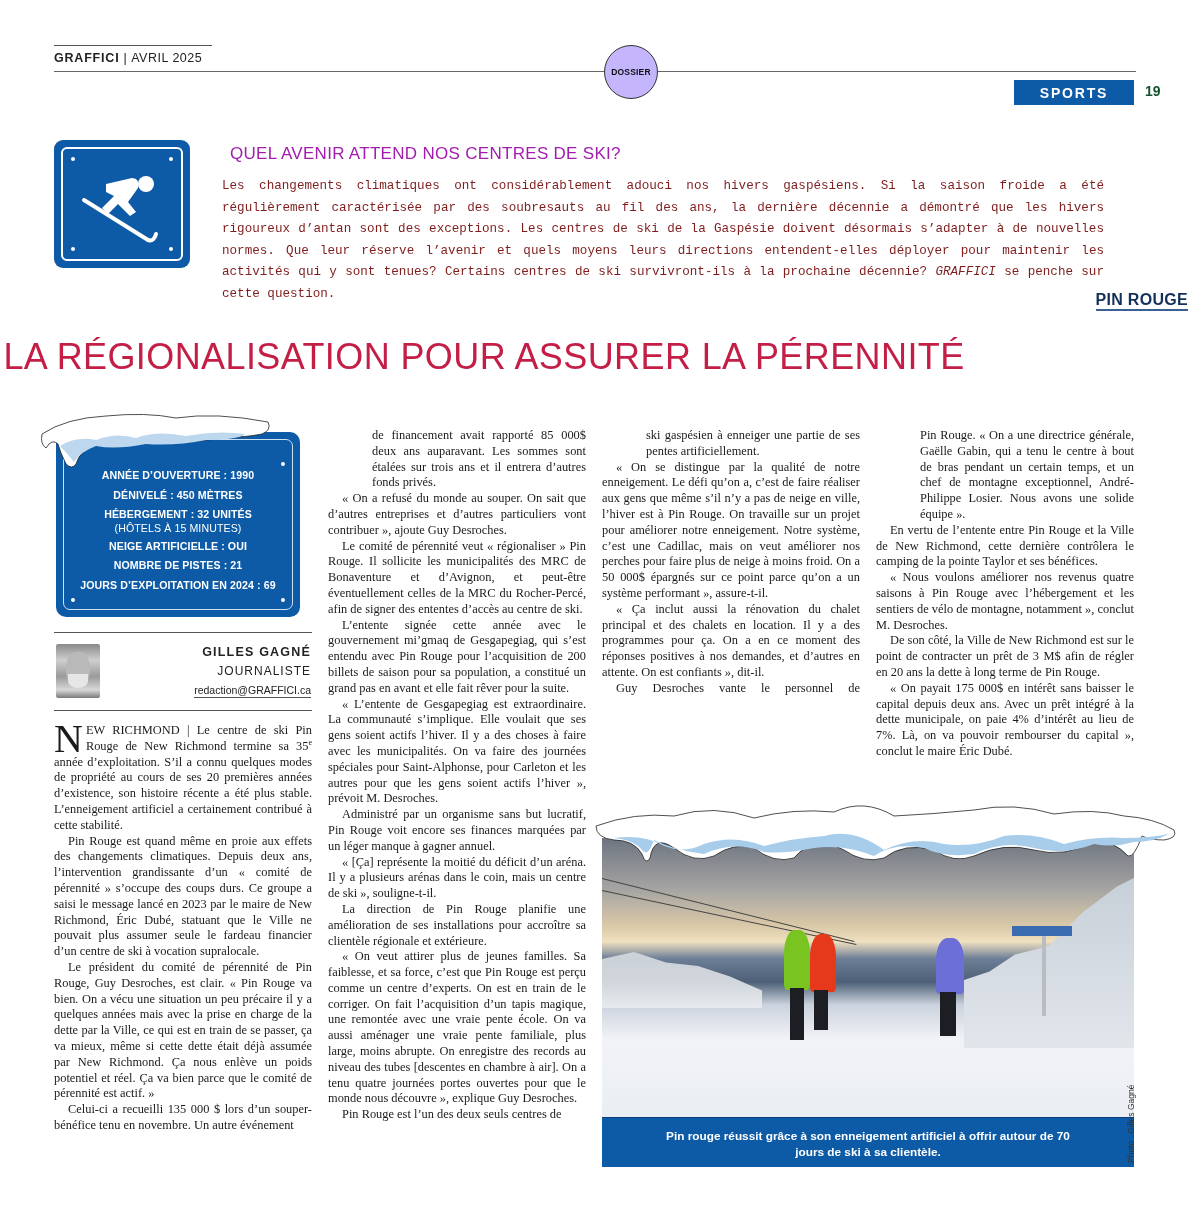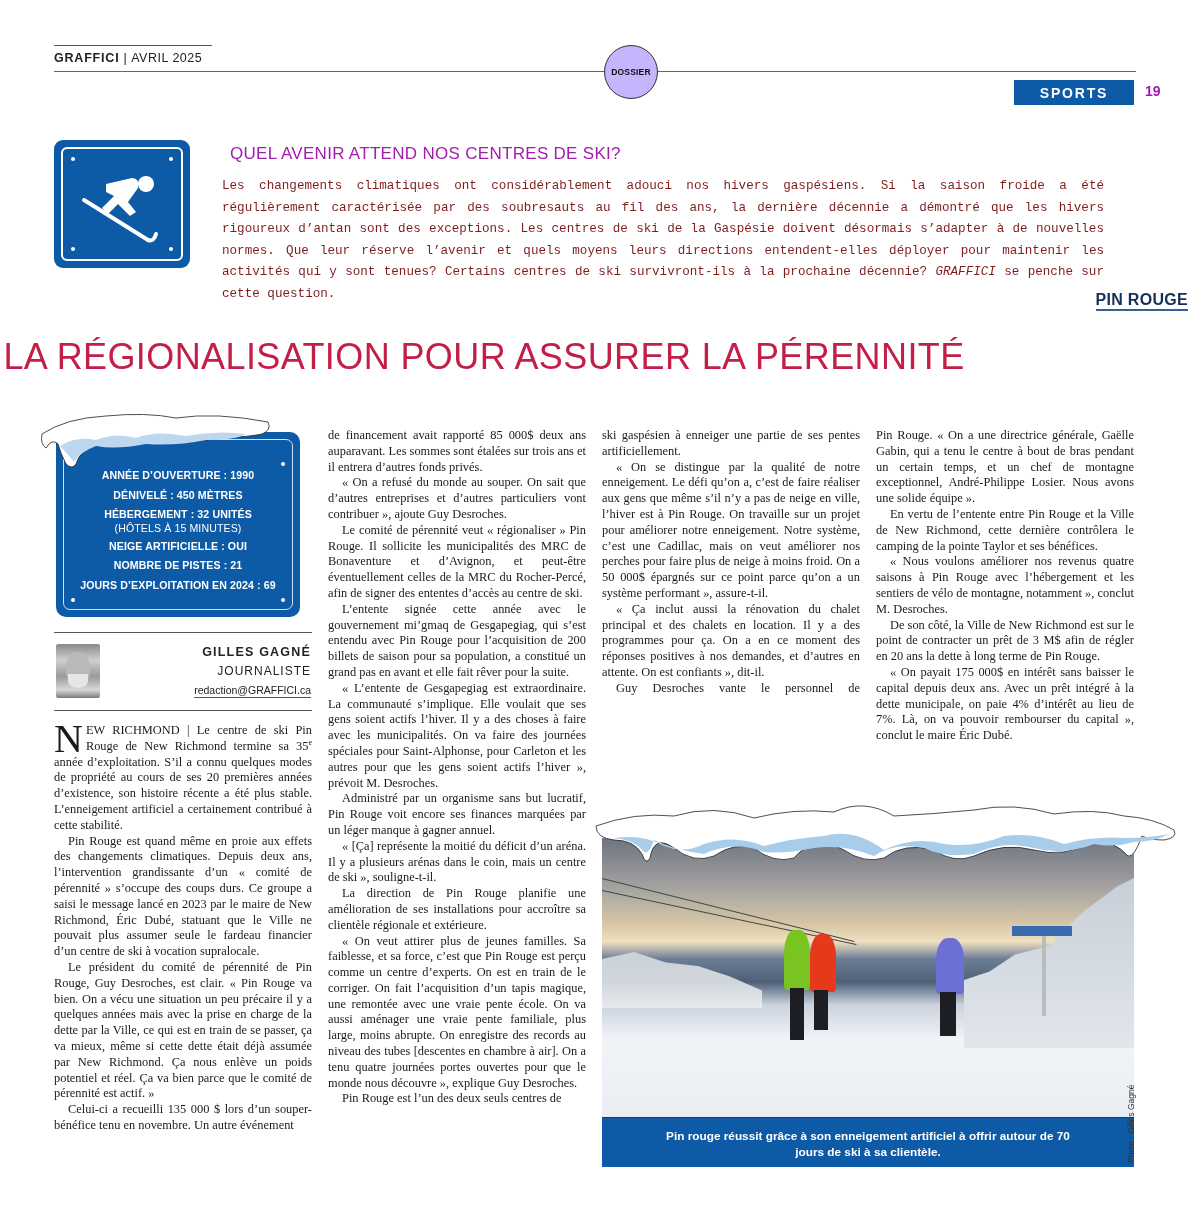--- a/index.html
+++ b/index.html
@@ -7,21 +7,21 @@
   body { position: relative; font-family: "Liberation Serif", "DejaVu Serif", serif; color: #1a1a1a; }
 
   
   .masthead-topline { position: absolute; left: 54px; top: 45px; width: 158px; height: 1px; background: #555; }
   .masthead { position: absolute; left: 54px; top: 51px; font-family: "Liberation Sans", sans-serif; font-size: 12.5px; letter-spacing: 0.5px; color: #222; }
   .masthead b { font-weight: 700; letter-spacing: 0.8px; }
   .masthead .sep { margin: 0 4px; }
   .header-line { position: absolute; left: 54px; top: 71px; width: 1082px; height: 1px; background: #666; }
   .dossier-circle { position: absolute; left: 567px; top: 45px; width: 54px; height: 54px; border: 1px solid #333; border-radius: 50%; background: #c4b5fd; display: flex; align-items: center; justify-content: center; font-family: "Liberation Sans", sans-serif; font-size: 8.5px; font-weight: 700; letter-spacing: 0.2px; color: #111; margin-left: 37px; }
   .section-badge { position: absolute; left: 1014px; top: 80px; width: 120px; height: 25px; background: #0d5aa7; color: #fff; font-family: "Liberation Sans", sans-serif; font-weight: 700; font-size: 14px; letter-spacing: 1.8px; display: flex; align-items: center; justify-content: center; }
-  .page-number { position: absolute; left: 1145px; top: 83px; font-family: "Liberation Sans", sans-serif; font-weight: 700; font-size: 14px; color: #a21caf; }
+  .page-number { position: absolute; left: 1145px; top: 83px; font-family: "Liberation Sans", sans-serif; font-weight: 700; font-size: 14px; color: #14532d; }
 
   
   .intro-icon { position: absolute; left: 54px; top: 140px; width: 136px; height: 128px; background: #0d5aa7; border-radius: 9px; }
   .intro-icon .inner { position: absolute; left: 7px; top: 7px; right: 7px; bottom: 7px; border: 2px solid #fff; border-radius: 6px; }
   .intro-icon .dot { position: absolute; width: 4px; height: 4px; background: #fff; border-radius: 50%; }
   .intro-icon svg { position: absolute; left: 22px; top: 22px; }
   .intro-title { position: absolute; left: 230px; top: 144px; font-family: "Liberation Sans", sans-serif; font-size: 17px; font-weight: 400; color: #a21caf; letter-spacing: 0.3px; }
   .intro-text { position: absolute; left: 222px; top: 176px; width: 882px; font-family: Liberation Mono, monospace; font-size: 12.6px; line-height: 21.5px; color: #7f1d1d; text-align: justify; }
   .intro-text i { font-style: italic; }
 
@@ -45,21 +45,21 @@
   .author-photo { position: absolute; left: 56px; top: 644px; width: 44px; height: 54px; background: linear-gradient(180deg,#8a8a8a 0%,#cfcfcf 30%,#9a9a9a 60%,#d8d8d8 85%,#7a7a7a 100%); border-radius: 2px; }
   .author-photo .face { position: absolute; left: 10px; top: 8px; width: 24px; height: 34px; border-radius: 45%; background: #b9b9b9; }
   .author-photo .beard { position: absolute; left: 12px; top: 30px; width: 20px; height: 14px; border-radius: 0 0 50% 50%; background: #e6e6e6; }
   .author-name { position: absolute; right: 877px; top: 645px; font-family: "Liberation Sans", sans-serif; font-weight: 700; font-size: 12.5px; letter-spacing: 1.2px; color: #222; }
   .author-role { position: absolute; right: 877px; top: 664px; font-family: "Liberation Sans", sans-serif; font-size: 12px; letter-spacing: 1px; color: #222; }
   .author-email { position: absolute; right: 877px; top: 684px; font-family: "Liberation Sans", sans-serif; font-size: 10.5px; color: #222; border-bottom: 1px solid #555; padding-bottom: 1px; }
 
   
   .col { position: absolute; font-family: "Liberation Serif", "DejaVu Serif", serif; font-size: 12.4px; line-height: 15.8px; color: #1a1a1a; text-align: justify; hyphens: manual; }
   .col p { text-indent: 14px; }
-  .col p.noindent { text-indent: 0; }
+  .col p.noindent { text-indent: 0; margin-left: 44px; }
   .col1 { left: 54px; top: 723px; width: 258px; }
   .col2 { left: 328px; top: 428px; width: 258px; }
   .col3 { left: 602px; top: 428px; width: 258px; }
   .col4 { left: 876px; top: 428px; width: 258px; }
   .dropcap { float: left; font-size: 40px; line-height: 30px; margin: 1px 3px 0 0; font-family: "Liberation Serif", serif; }
   .col1 p.lead { text-indent: 0; }
   .sup { font-size: 8px; vertical-align: super; line-height: 0; }
 
   
   .photo-wrap { position: absolute; left: 602px; top: 838px; width: 532px; height: 330px; overflow: hidden; }

